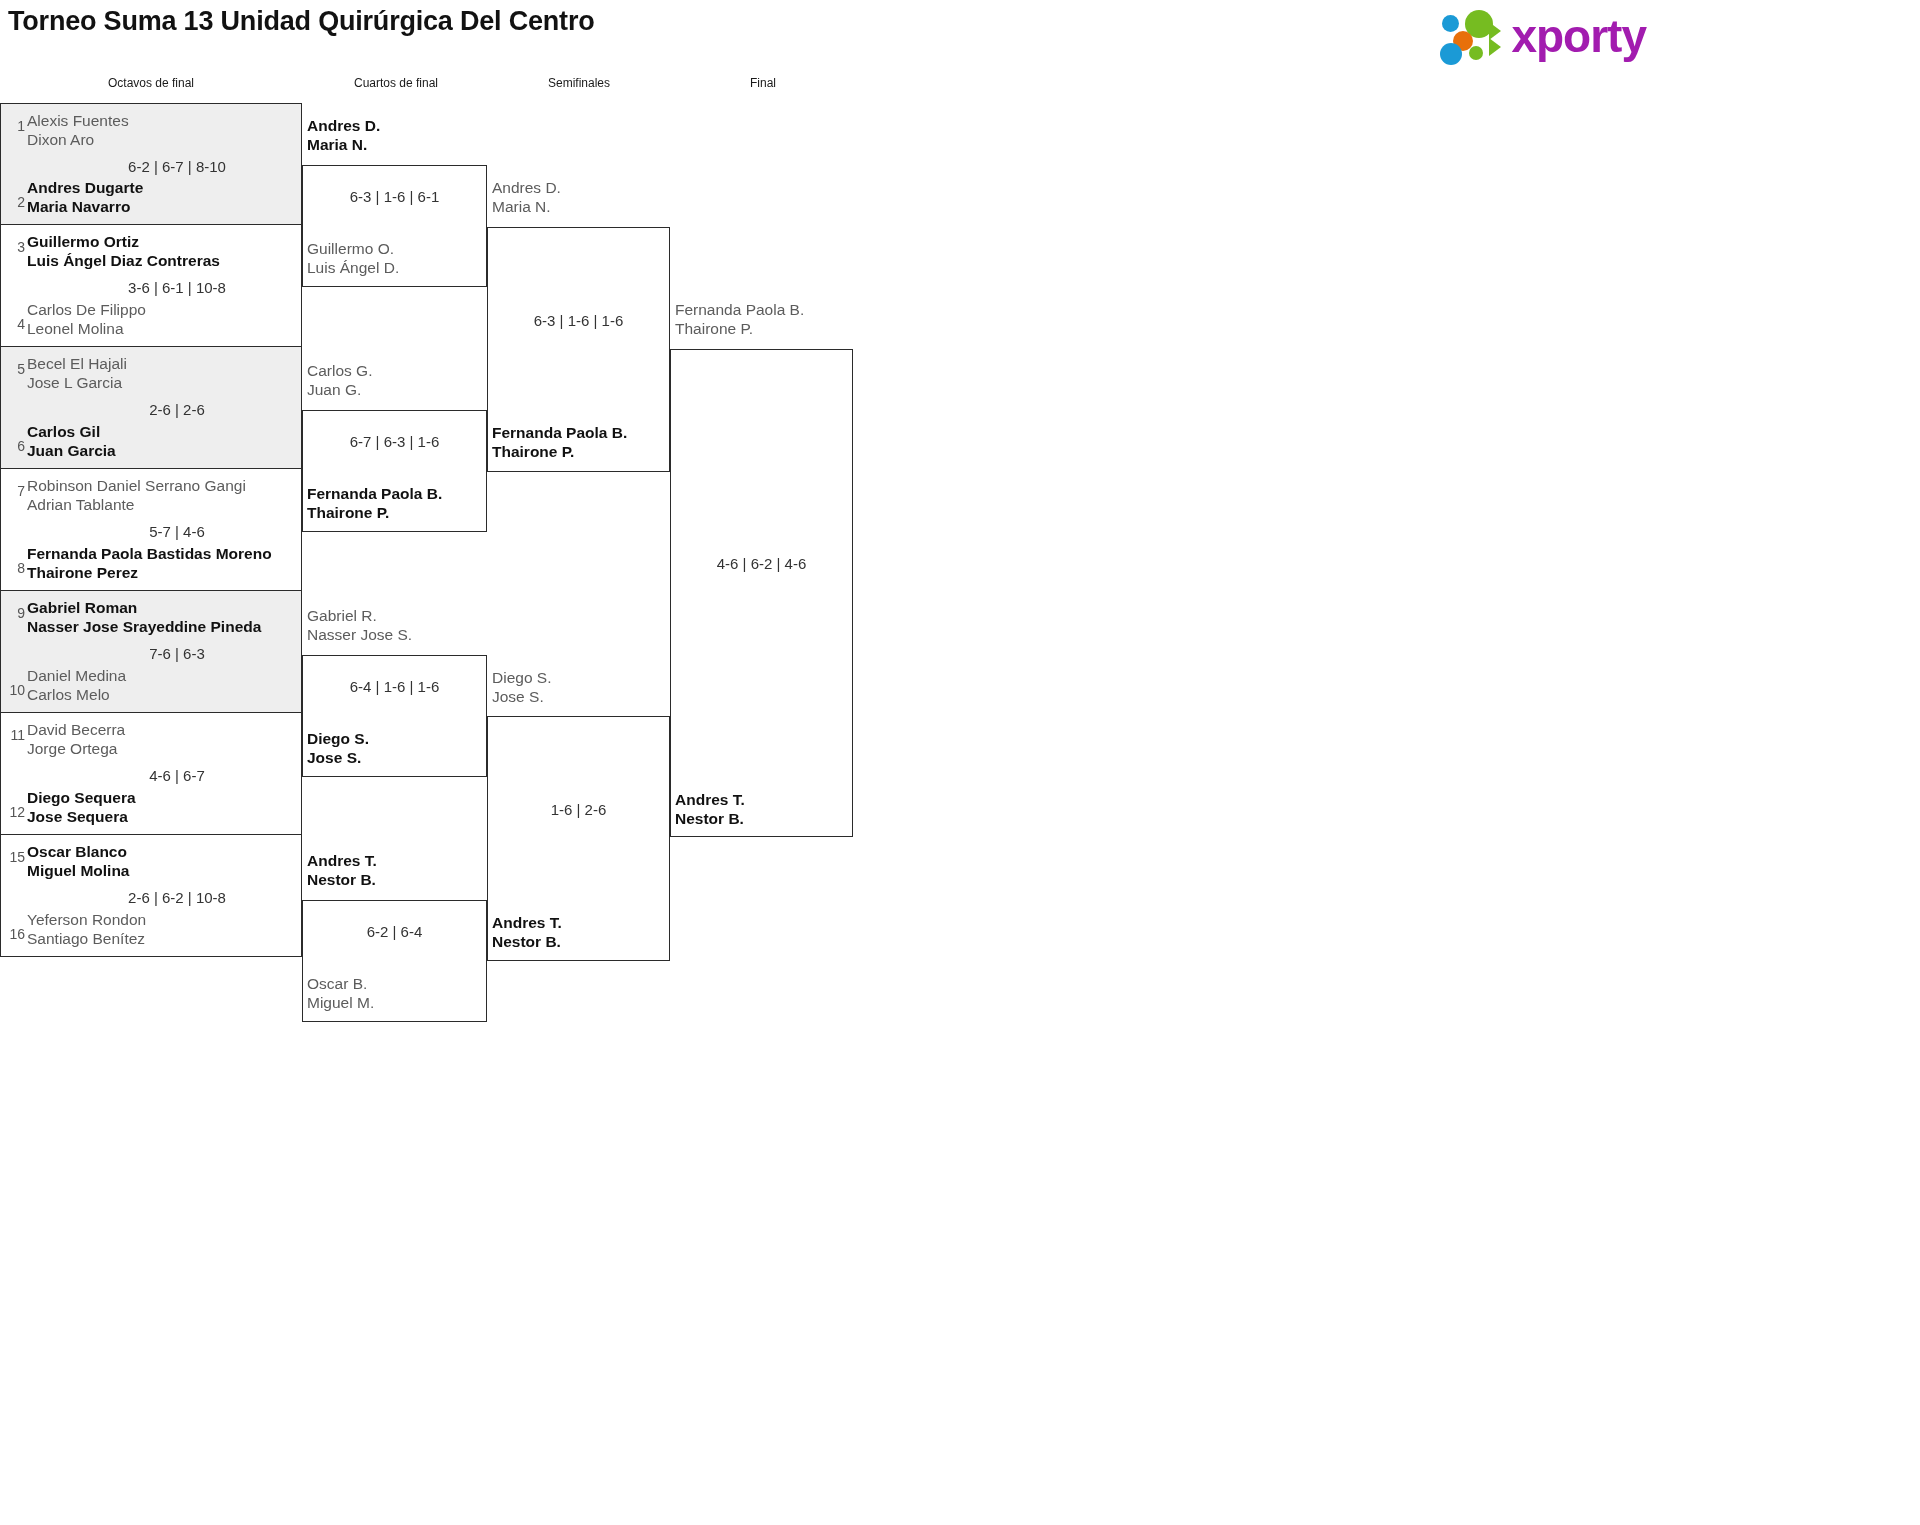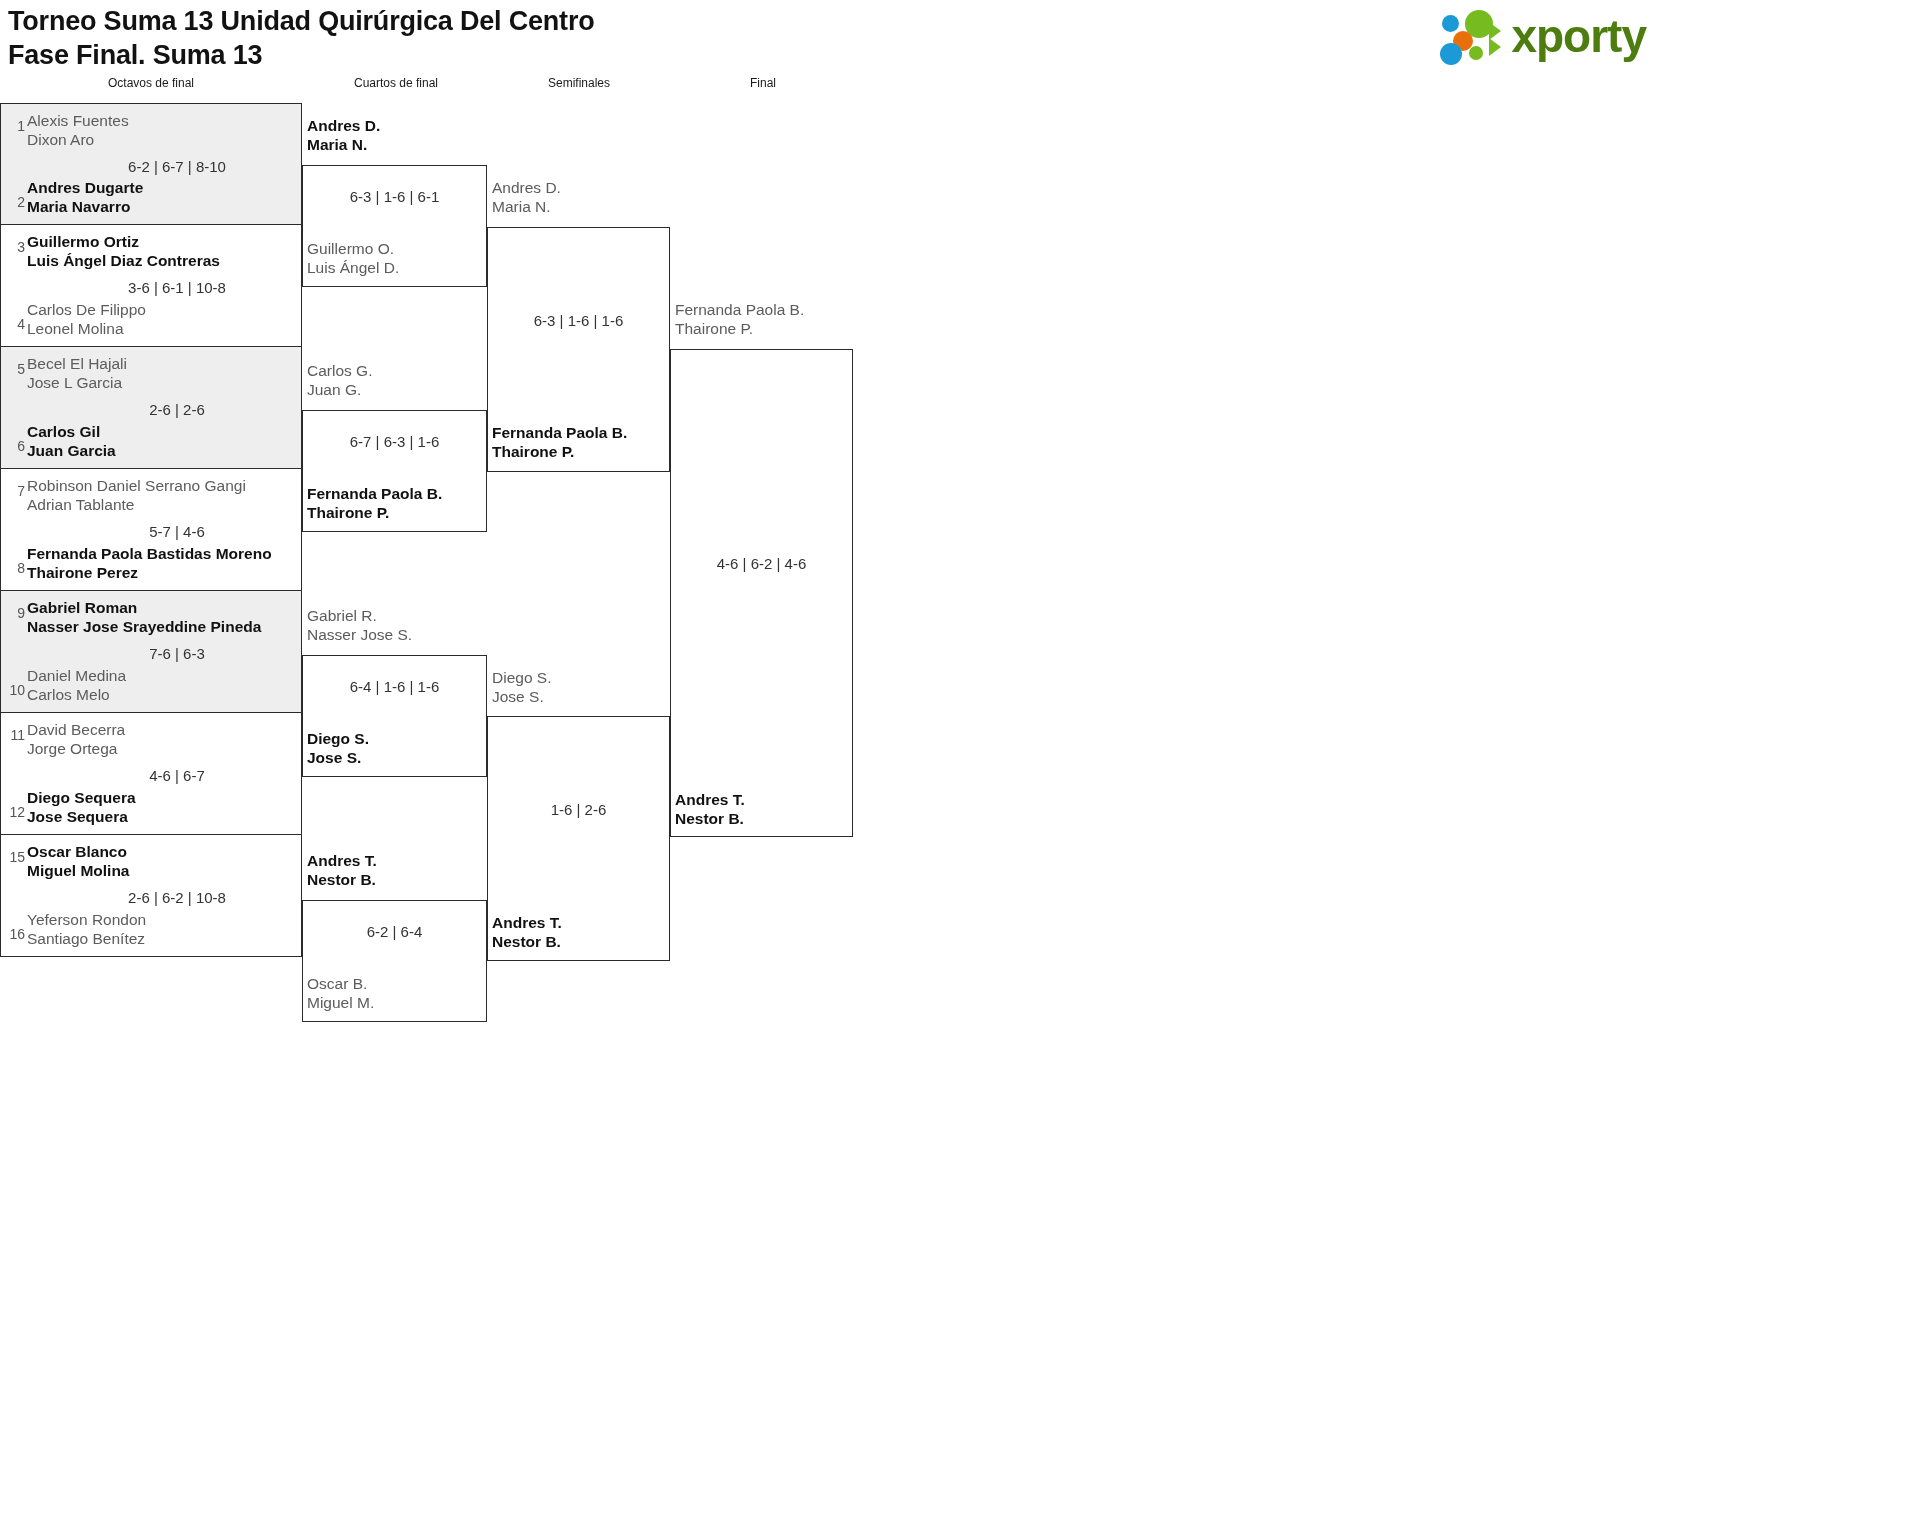--- a/index.html
+++ b/index.html
@@ -113,34 +113,33 @@
   }
   .nm .ln { display: block; }
 </style>
 </head>
 <body>
 
 <div id="page">
 
   <div class="title-block">
     <div class="title-line">Torneo Suma 13 Unidad Quirúrgica Del Centro</div>
-    <div class="title-line">Fase Final. Suma 13</div>
   </div>
 
   <div class="logo">
     <div class="logo-dots">
       <div class="dot" style="left:3px;  top:7px;  width:17px; height:17px; background:#1b9ad6;"></div>
       <div class="dot" style="left:26px; top:2px;  width:28px; height:28px; background:#76bc21;"></div>
       <div class="dot" style="left:14px; top:23px; width:20px; height:20px; background:#e8700a;"></div>
       <div class="dot" style="left:1px;  top:35px; width:22px; height:22px; background:#1b9ad6;"></div>
       <div class="dot" style="left:30px; top:38px; width:14px; height:14px; background:#76bc21;"></div>
       <div class="dot" style="left:50px; top:30px; width:0; height:0; border-left:12px solid #76bc21; border-top:9px solid transparent; border-bottom:9px solid transparent; border-radius:0;"></div>
       <div class="dot" style="left:50px; top:14px; width:0; height:0; border-left:12px solid #76bc21; border-top:9px solid transparent; border-bottom:9px solid transparent; border-radius:0;"></div>
     </div>
-    <div class="logo-word" style="color:#4d7c0f;">xporty</div>
+    <div class="logo-word" style="color:#a21caf;">xporty</div>
   </div>
 
   <div class="round-head" style="left:60px;  top:76px; width:182px;">Octavos de final</div>
   <div class="round-head" style="left:305px; top:76px; width:182px;">Cuartos de final</div>
   <div class="round-head" style="left:488px; top:76px; width:182px;">Semifinales</div>
   <div class="round-head" style="left:672px; top:76px; width:182px;">Final</div>
 
   <div class="r1">
 
     <div class="r1-match shaded">

